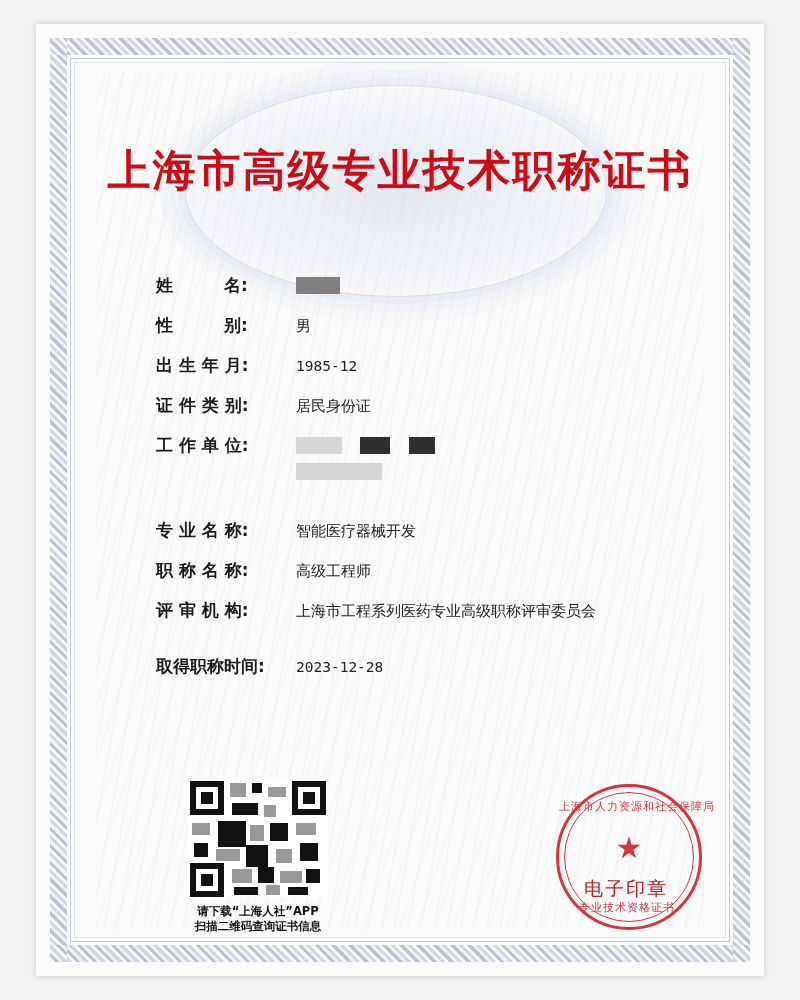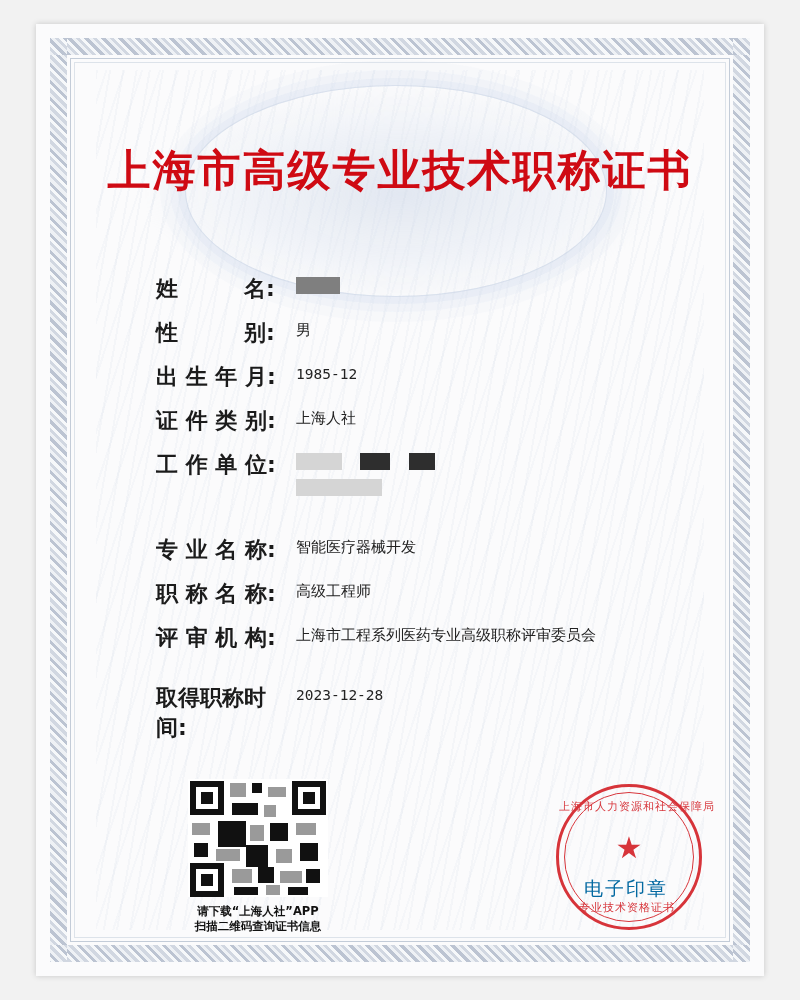--- a/index.html
+++ b/index.html
@@ -103,21 +103,21 @@
   .row{
     display:flex;
     align-items:flex-start;
     margin-bottom:14px;
     min-height:26px;
   }
   .label{
     width:140px;
     flex:0 0 140px;
     font-family:"DejaVu Sans", sans-serif;
-    font-size:22px;
+    font-size:17px;
     font-weight:bold;
     color:#1b1b1b;
     letter-spacing:0px;
     display:flex;
     justify-content:space-between;
   }
   .value{
     flex:1;
     font-family:"DejaVu Sans", sans-serif;
     font-size:15px;
@@ -197,21 +197,21 @@
     letter-spacing:1px;
     white-space:nowrap;
   }
   .seal .arc-top{top:12px;}
   .seal .arc-bottom{bottom:12px;}
   .seal-label{
     position:absolute;
     left:548px;top:852px;
     font-family:"DejaVu Sans", sans-serif;
     font-size:19px;
-    color:#0369a1;
+    color:#b91c1c;
     letter-spacing:2px;
   }
 </style>
 </head>
 <body>
 
 <div class="page">
   <div class="sheet">
 
     <div class="border-outer"></div>
@@ -239,21 +239,21 @@
           <div class="value">男</div>
         </div>
 
         <div class="row">
           <div class="label">出 生 年 月:</div>
           <div class="value mono">1985-12</div>
         </div>
 
         <div class="row">
           <div class="label">证 件 类 别:</div>
-          <div class="value">上海人社</div>
+          <div class="value">居民身份证</div>
         </div>
 
 
         <div class="row">
           <div class="label">工 作 单 位:</div>
           <div class="value">
             <span class="redact light" style="width:46px;"></span>
             <span style="display:inline-block;width:8px;"></span>
             <span class="redact dark" style="width:30px;"></span>
             <span style="display:inline-block;width:10px;"></span>

